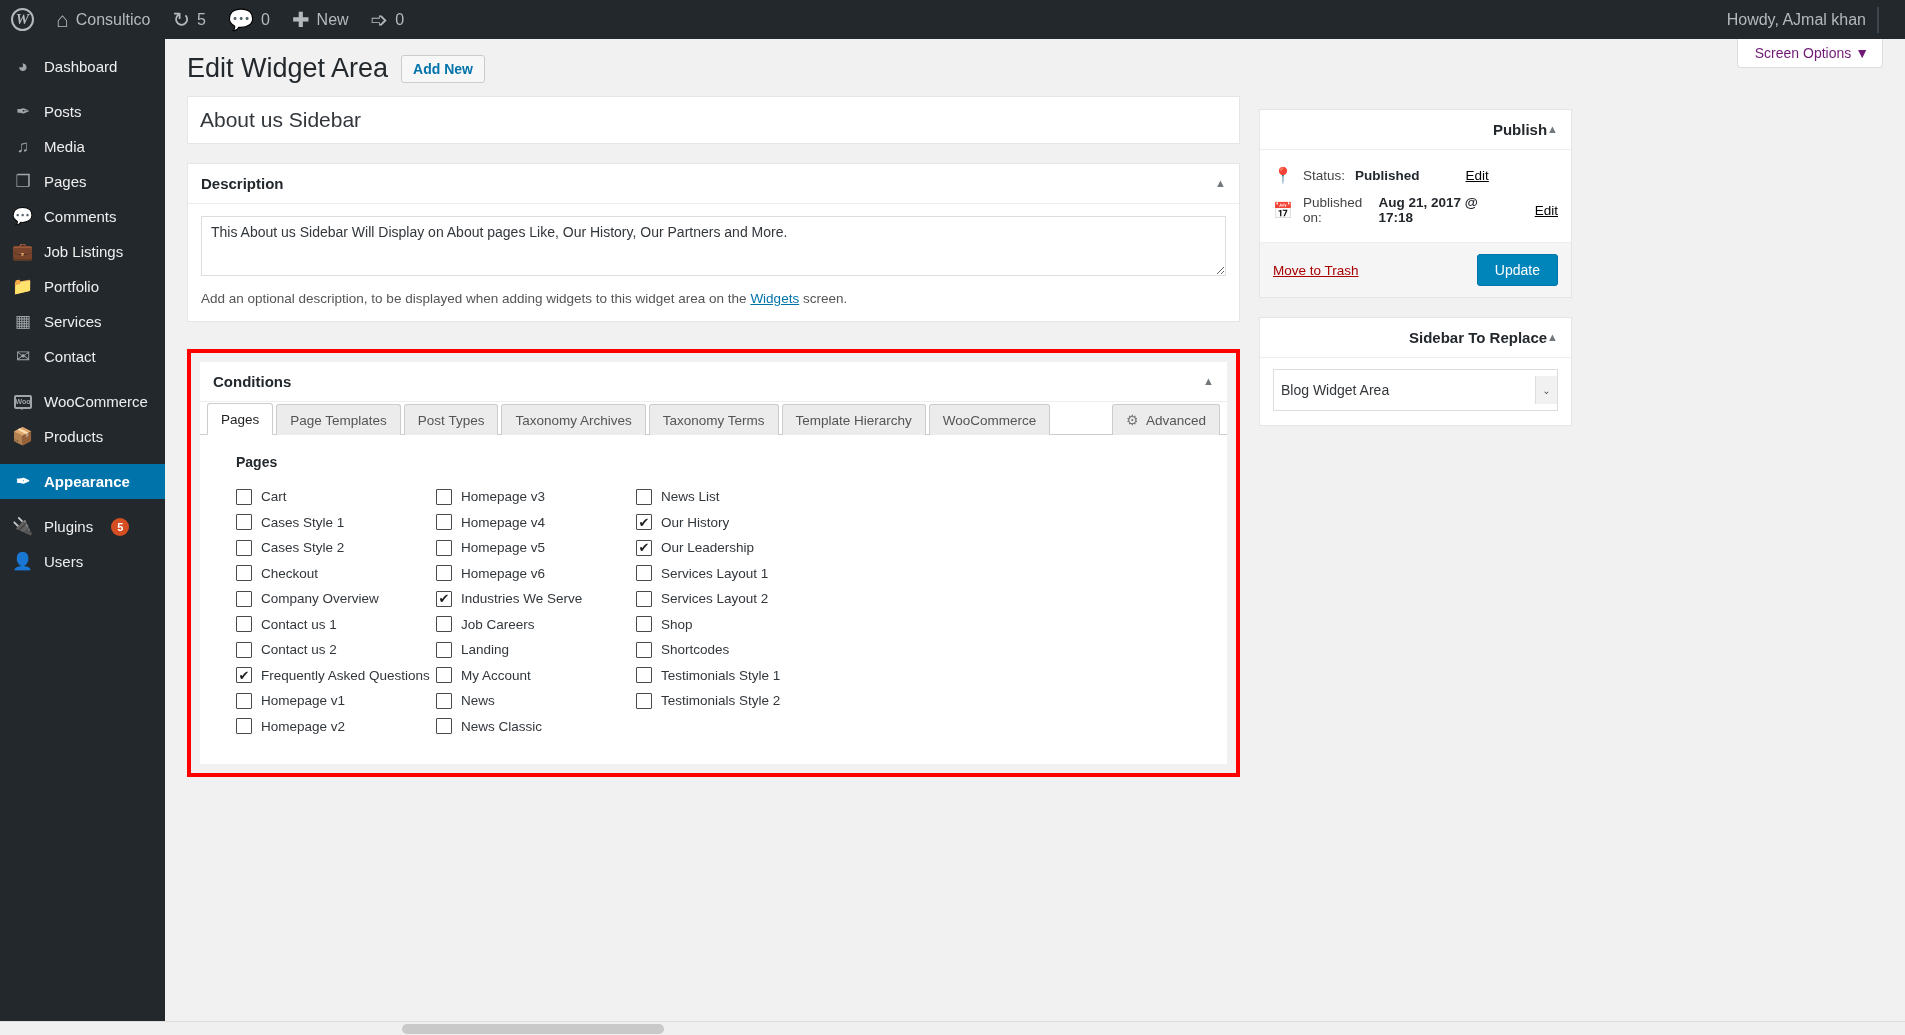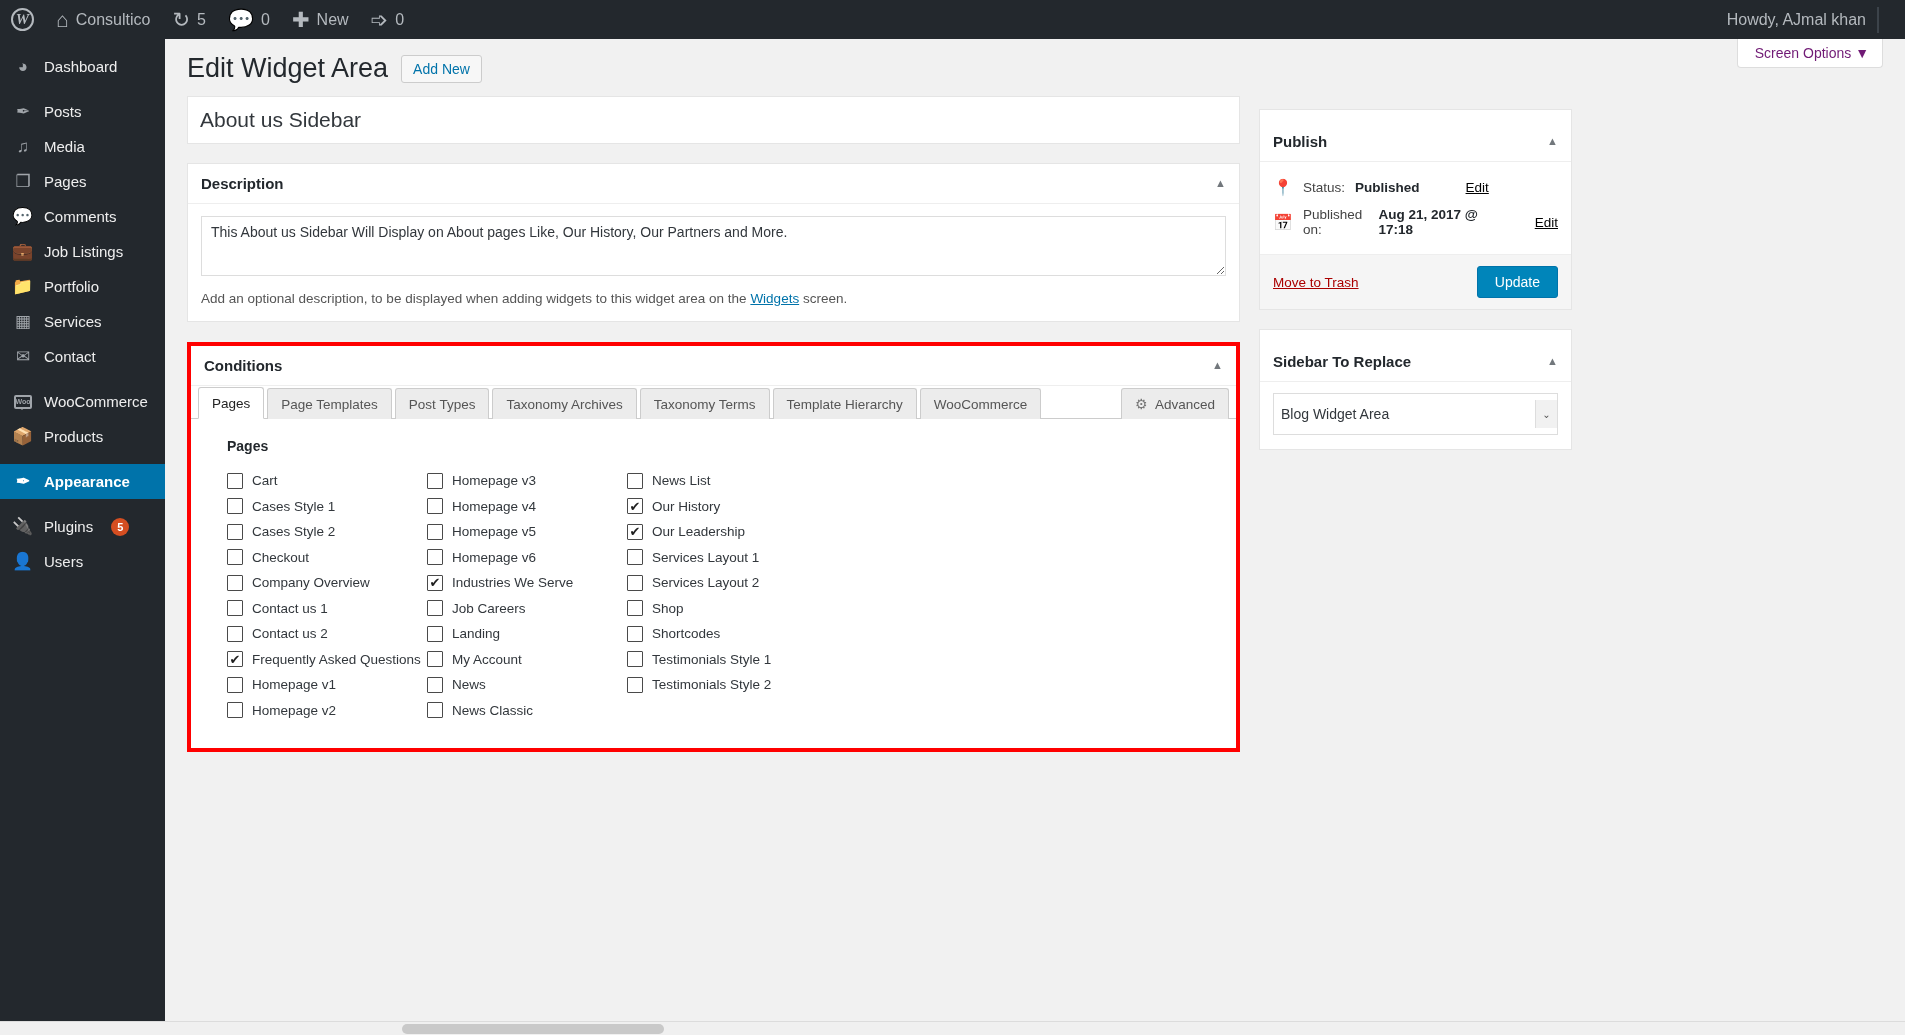--- a/index.html
+++ b/index.html
@@ -118,21 +118,21 @@
     display: flex; align-items: center; gap: 13px;
     padding-top: 12px; padding-bottom: 10px;
   }
   h1.page-title {
     margin: 0; font-size: 27px; font-weight: 400;
     color: #23282d; line-height: 1.3;
   }
   .btn-add-new {
     display: inline-block;
     background: #f7f7f7; border: 1px solid #ccc; border-radius: 3px;
-    color: #0073aa; font-size: 14px; font-weight: 400;
+    color: #0073aa; font-size: 14px; font-weight: 700;
     padding: 5px 11px;
   }
 
   .cols { display: flex; gap: 19px; align-items: flex-start; }
   .col-main { width: 1053px; flex: none; }
   .col-side { width: 313px; flex: none; padding-top: 13px;}
 
   .title-box {
     background: #fff; border: 1px solid #e5e5e5;
     padding: 0;
@@ -167,21 +167,21 @@
     font-family: "Liberation Sans", sans-serif;
     font-size: 14px; color: #32373c; resize: vertical;
     outline: none; background:#fff;
   }
   p.desc-help {
     margin: 12px 0 2px 0; font-size: 13.5px; color: #555;
   }
   p.desc-help a { color: #0073aa; text-decoration: underline; }
 
   
-  .redbox { border: 4px solid #f00; padding: 0; margin-top: 20px; }
+  .redbox { border: 4px solid #f00; padding: 9px; margin-top: 27px; }
   .redbox .postbox { margin-top: 0; border: none; }
 
   
   .tabs-row {
     display: flex; align-items: flex-end;
     background: #fff;
     border-bottom: 1px solid #ccc;
     padding: 0 7px;
     position: relative;
   }
@@ -227,22 +227,22 @@
     border-radius: 1px;
     display: flex; align-items: center; justify-content: center;
     font-size: 13px; color: #1e1e1e; line-height: 1;
   }
 
   
   .side-box {
     background: #fff; border: 1px solid #e5e5e5; margin-bottom: 19px;
   }
   .side-box-head {
-    display: flex; align-items: center; justify-content: space-between;
-    padding: 11px 13px; border-bottom: 1px solid #eee; margin-top: 12px;
+    display: flex; align-items: center; justify-content: flex-end;
+    padding: 11px 13px; border-bottom: 1px solid #eee;
   }
   .side-box-head h2 { margin: 0; font-size: 15px; font-weight: 600; color: #23282d; }
   .pub-rows { padding: 11px 13px 12px 13px; }
   .pub-row {
     display: flex; align-items: center; gap: 10px;
     font-size: 13.5px; color: #444; padding: 5px 0;
   }
   .pub-row b { color: #23282d; }
   .pub-row a { color: #000000; text-decoration: underline; margin-left: 36px; }
   .pub-ico { width: 20px; text-align:center; color: #82878c; font-size: 16px; }

